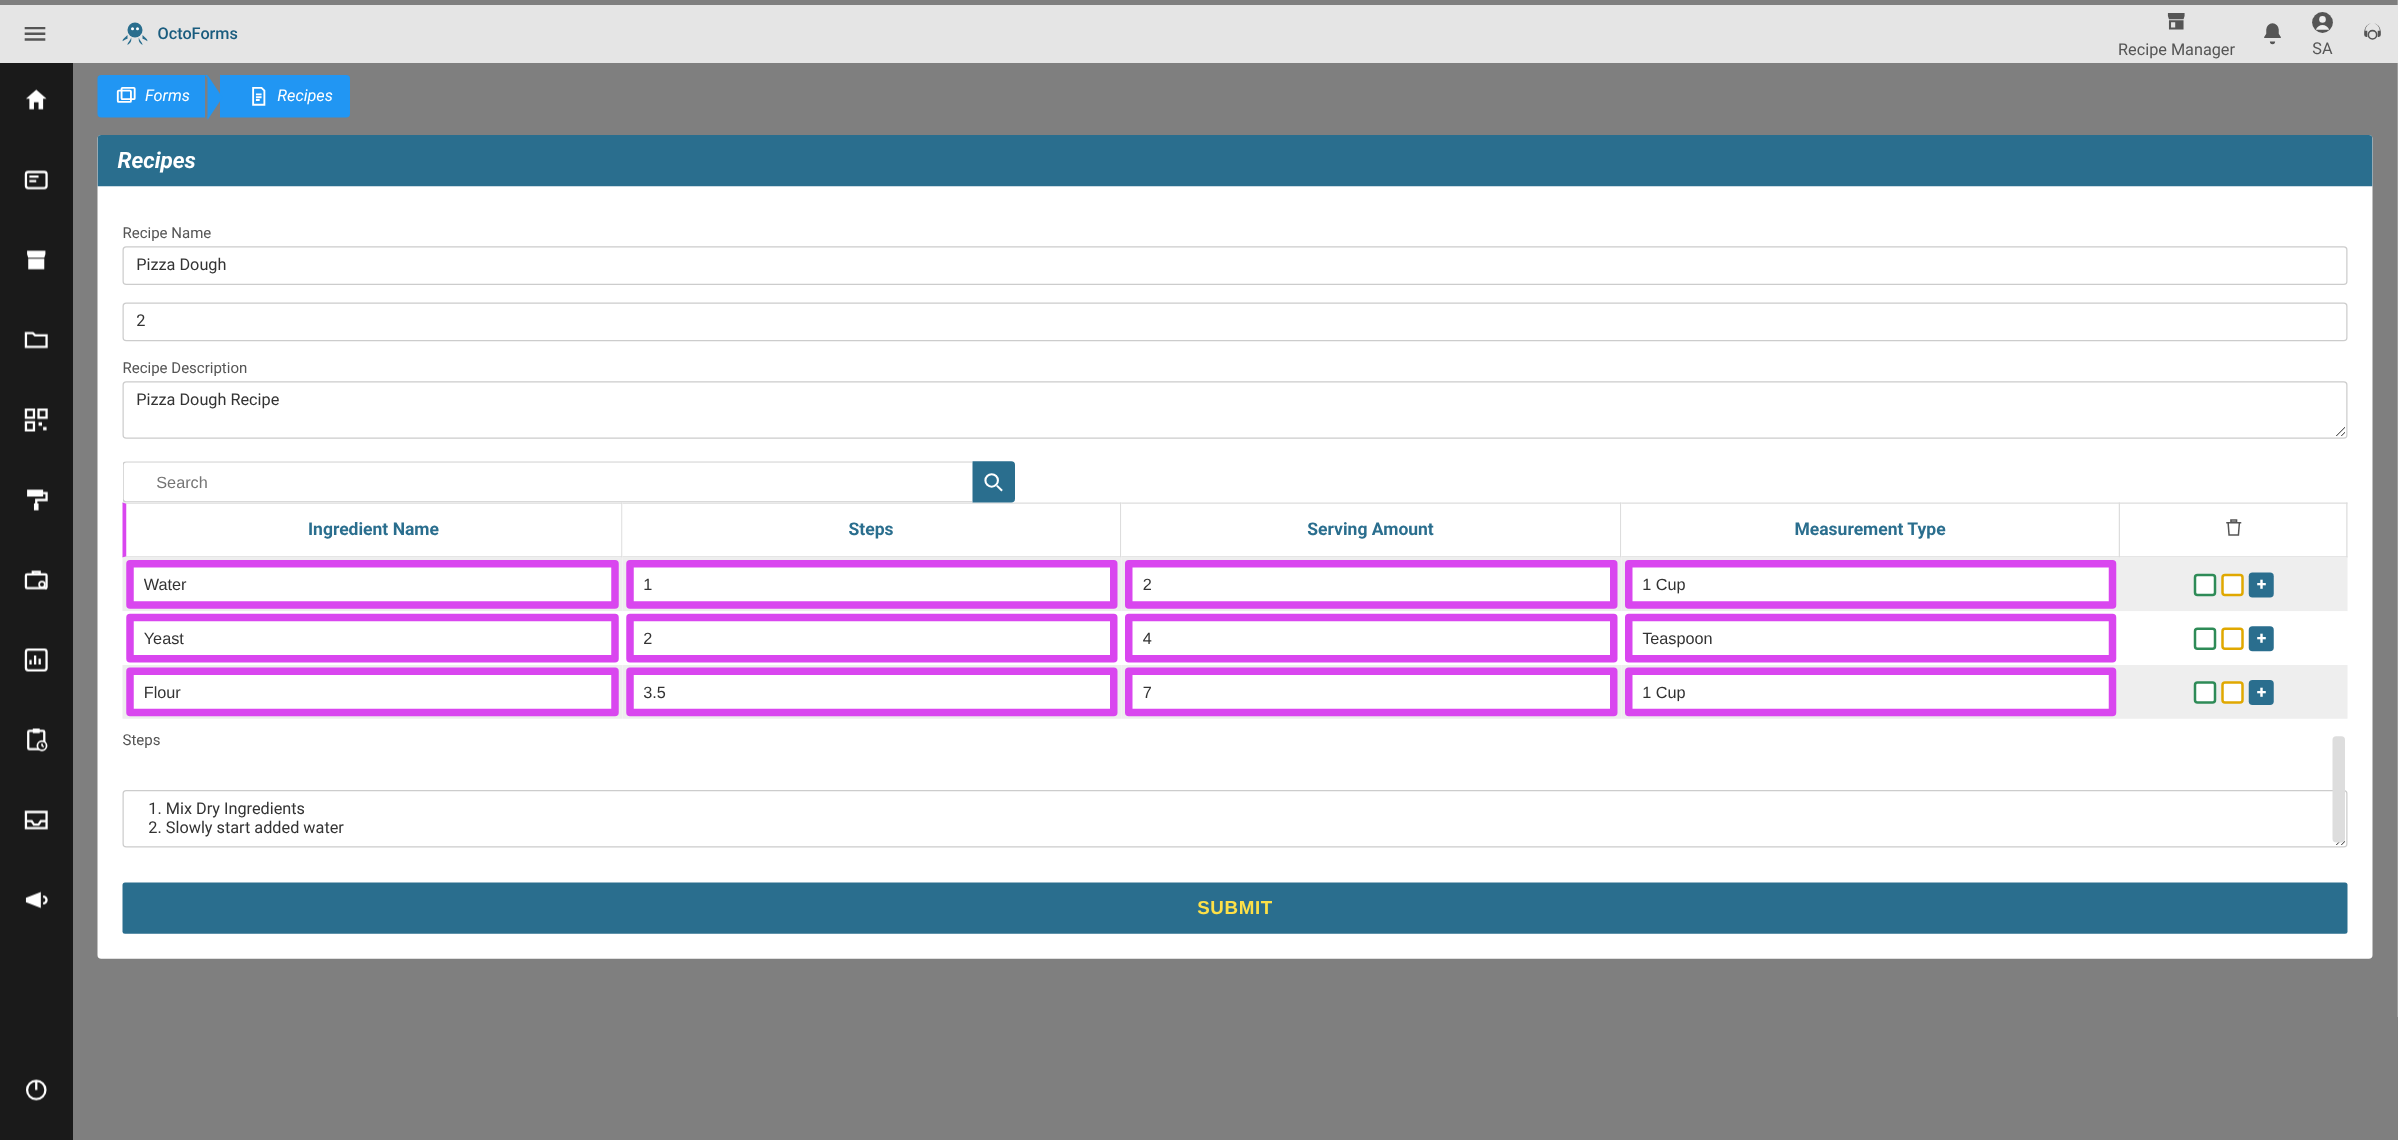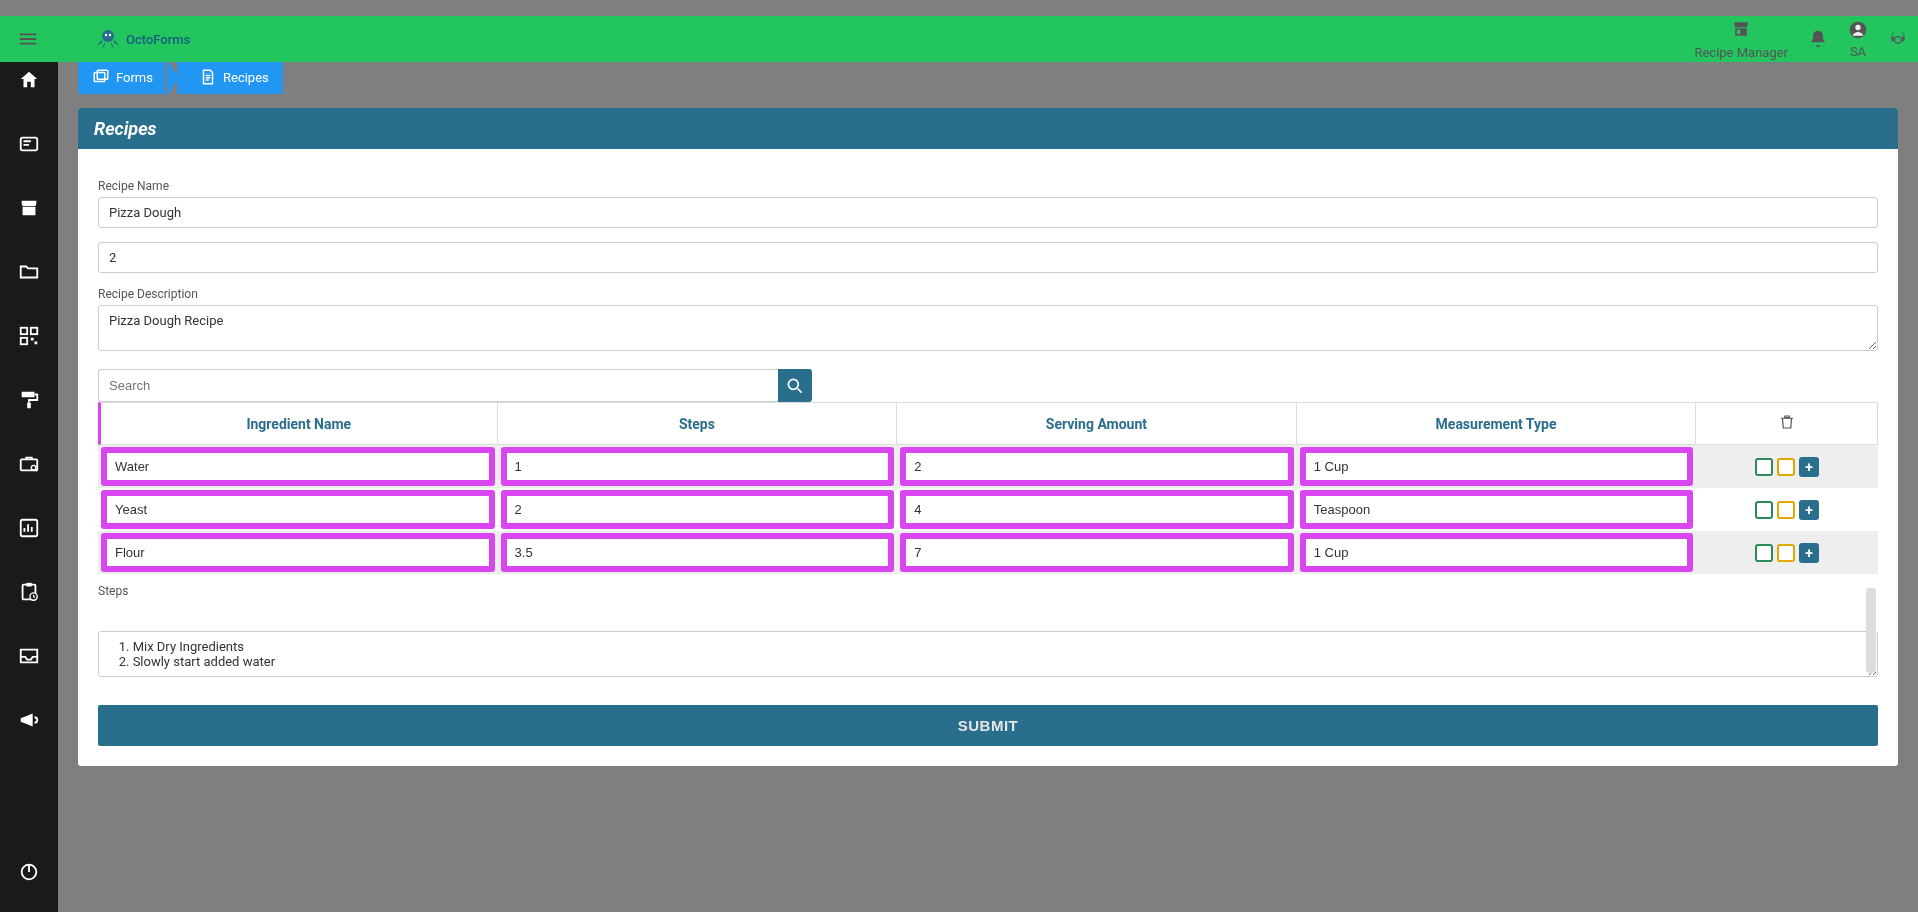--- a/index.html
+++ b/index.html
@@ -1,21 +1,21 @@
 <!DOCTYPE html>
 <html><head>
 <meta charset="utf-8">
 <style>
   * { box-sizing: border-box; margin: 0; padding: 0; }
   html, body { width: 100%; height: 100%; font-family: Roboto, "Helvetica Neue", Arial, sans-serif; background: #7f7f7f; overflow: hidden; }
   
   
   .appbar {
-    position: fixed; top: 16px; left: 0; right: 0; height: 46px;
-    background: #22c55e; display: flex; align-items: center;
+    position: fixed; top: 4px; left: 0; right: 0; height: 46px;
+    background: #e5e5e5; display: flex; align-items: center;
     padding: 0 10px; z-index: 200; color: #555;
   }
   .appbar-left { display: flex; align-items: center; gap: 10px; }
   .hamburger { width: 36px; height: 36px; display: flex; align-items: center; justify-content: center; cursor: pointer; }
   .hamburger svg { width: 22px; height: 22px; fill: #555; }
   .logo-wrap { display: flex; align-items: center; gap: 6px; margin-left: 40px; cursor: pointer; }
   .logo-wrap svg { width: 24px; height: 24px; }
   .logo-text { color: #1a5c7e; font-size: 13px; font-weight: 500; }
   .appbar-right { margin-left: auto; display: flex; align-items: center; gap: 20px; }
   .appbar-item { display: flex; align-items: center; gap: 6px; color: #555; font-size: 13px; cursor: pointer; flex-direction: column; }
@@ -38,20 +38,21 @@
     overflow: auto; padding: 14px 20px;
   }
 
   
   .breadcrumb { display: flex; margin-bottom: 14px; }
   .crumb {
     display: flex; align-items: center; gap: 6px;
     background: #2196f3; color: #fff; font-size: 13px;
     padding: 8px 14px; position: relative; cursor: pointer;
     border-radius: 3px 0 0 3px;
+    font-style: italic;
   }
   .crumb svg { width: 18px; height: 18px; fill: #fff; }
   .crumb:not(:first-child) { margin-left: 10px; border-radius: 0 3px 3px 0; }
   .crumb::after {
     content: ''; position: absolute; right: -12px; top: 0; width: 0; height: 0;
     border-top: 18px solid transparent; border-bottom: 18px solid transparent;
     border-left: 12px solid #2196f3; z-index: 2;
   }
   .crumb:not(:first-child)::before {
     content: ''; position: absolute; left: -12px; top: 0; width: 0; height: 0;
@@ -72,21 +73,21 @@
   .field-input {
     width: 100%; border: 1px solid #ccc; border-radius: 3px;
     padding: 7px 10px; font-size: 13px; color: #333; font-family: inherit;
   }
   textarea.field-input { resize: vertical; min-height: 38px; }
 
   
   .search-wrap { display: flex; margin-bottom: 0; }
   .search-wrap input {
     flex: 0 0 680px; border: 1px solid #ccc; border-right: none;
-    padding: 8px 10px; font-size: 13px; border-radius: 3px 0 0 3px;
+    padding: 8px 26px; font-size: 13px; border-radius: 3px 0 0 3px;
   }
   .search-btn {
     width: 34px; background: #2a6e8e; border: none; cursor: pointer;
     display: flex; align-items: center; justify-content: center;
     border-radius: 0 3px 3px 0;
   }
   .search-btn svg { width: 20px; height: 20px; fill: #fff; }
 
   
   .ing-table { width: 100%; border-collapse: separate; border-spacing: 0; }
@@ -114,21 +115,21 @@
   
   .steps-area { min-height: 40px; }
   .steps-scroll { display:flex; flex-direction:column; position: relative; gap: 29px; }
   .steps-scroll::after {
     content:''; position:absolute; right:2px; top:4px; bottom:4px; width:10px;
     background: linear-gradient(#ddd,#ddd); border-radius:3px;
   }
 
   
   .submit-btn {
-    width: 100%; background: #2a6e8e; color: #e5e5e5; border: none;
+    width: 100%; background: #2a6e8e; color: #fde047; border: none;
     padding: 12px; font-size: 15px; font-weight: 700; letter-spacing: 0.5px;
     cursor: pointer; border-radius: 2px; margin-top: 14px;
   }
 </style>
 </head>
 <body>
 
 <div class="appbar">
   <div class="appbar-left">
     <div class="hamburger">

